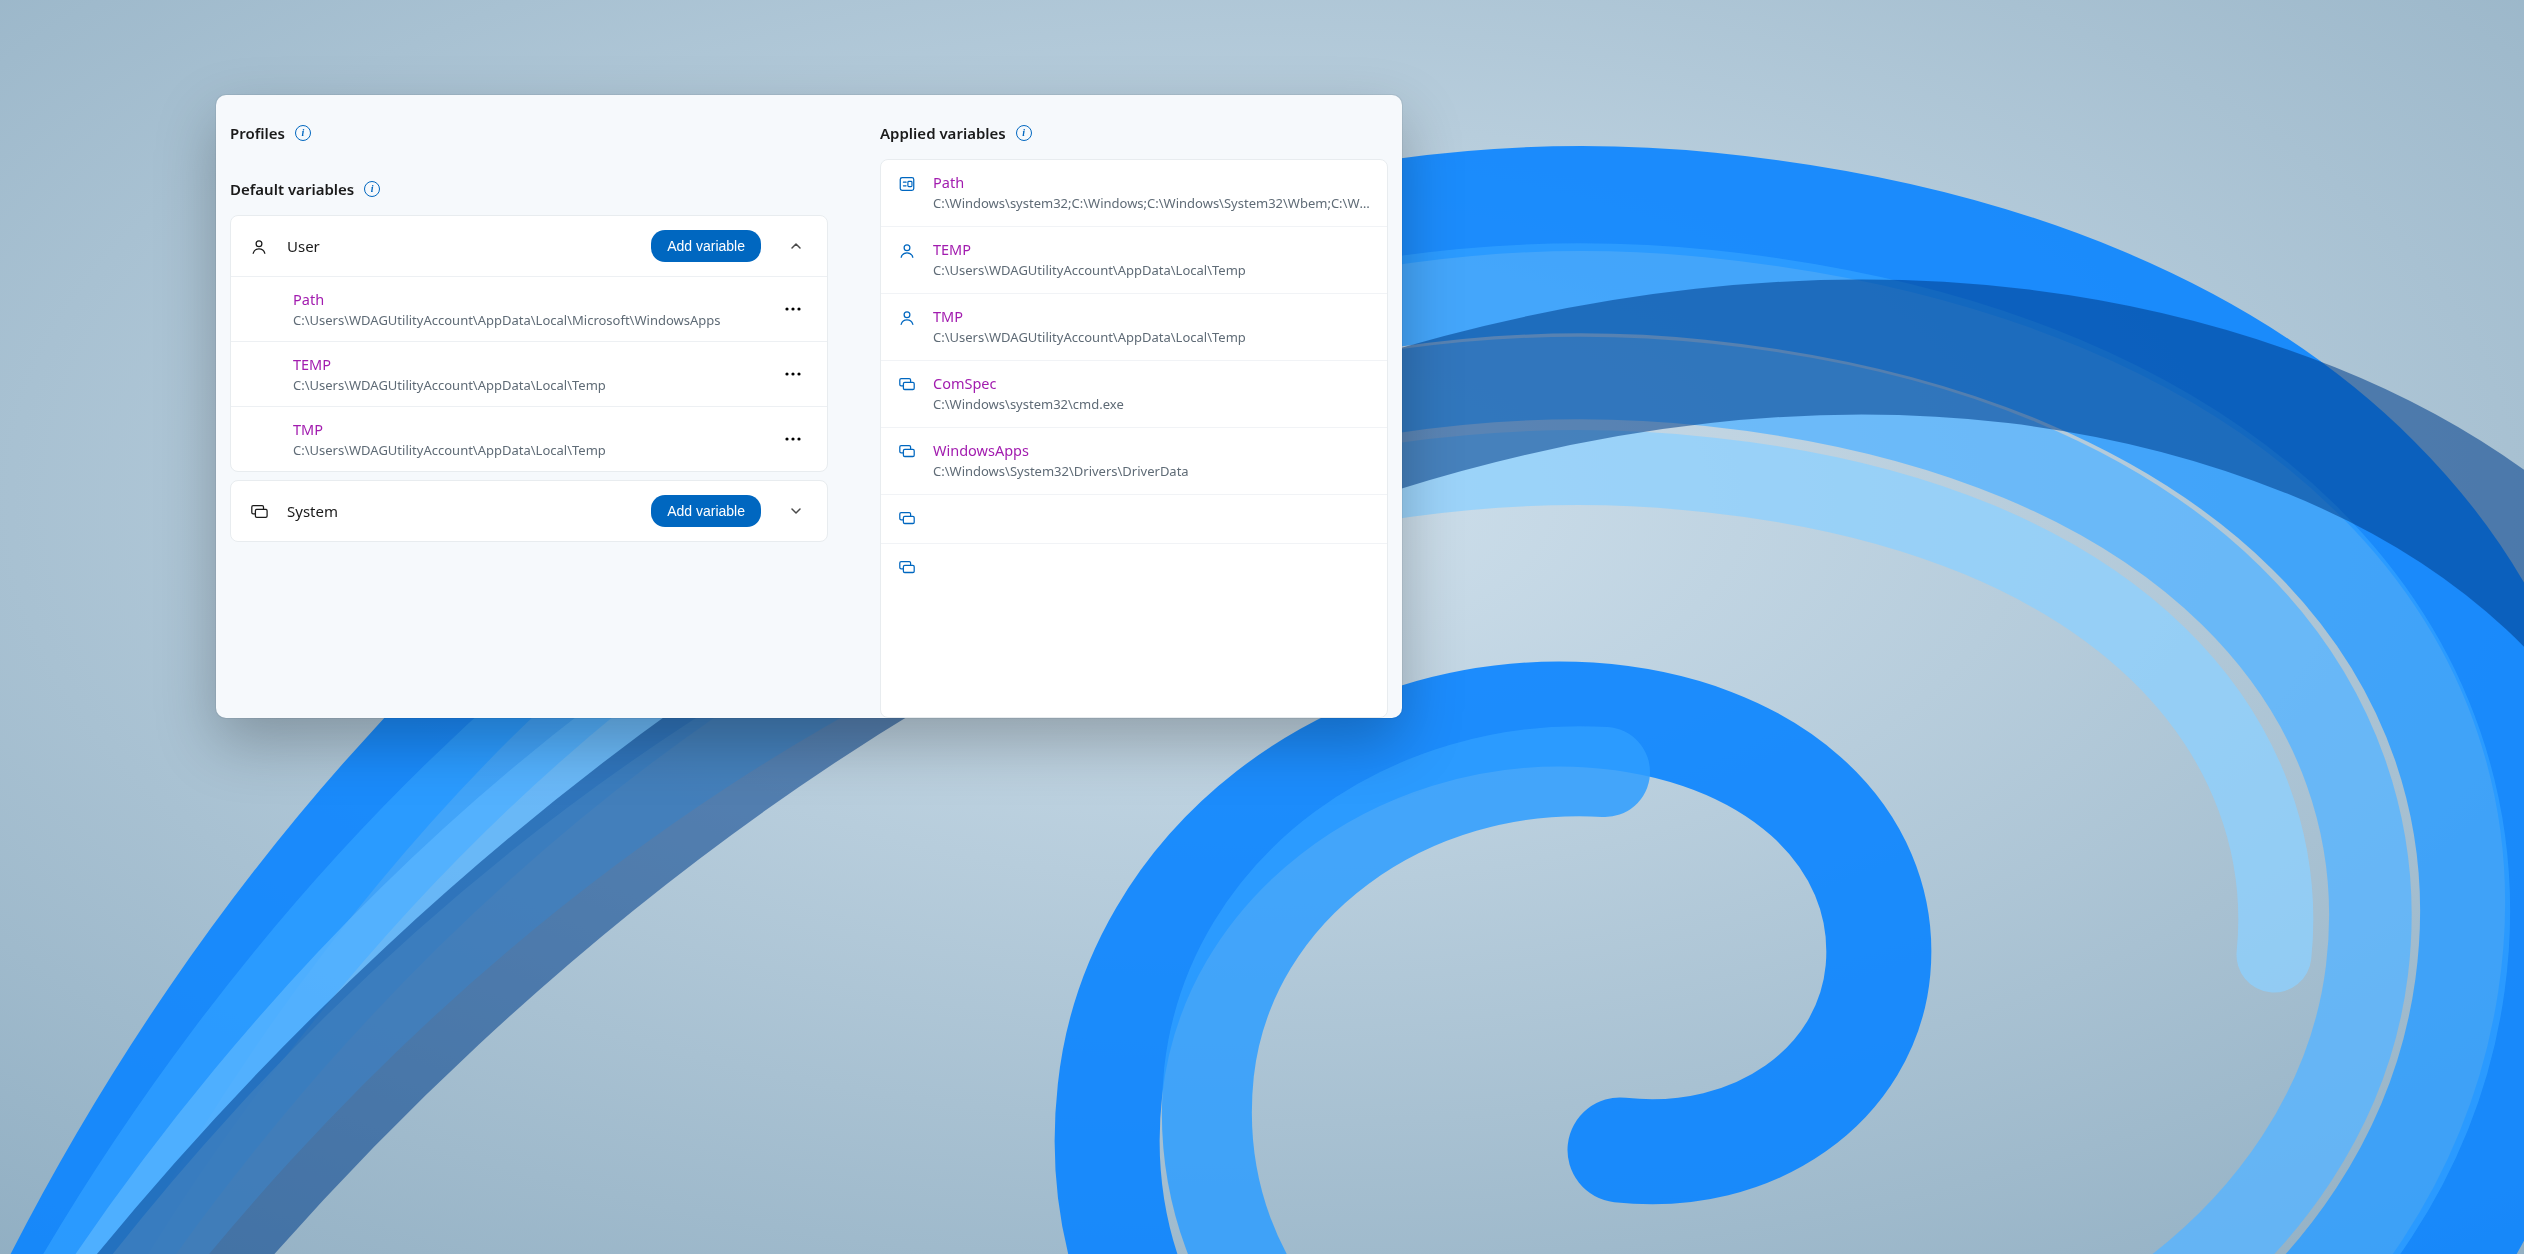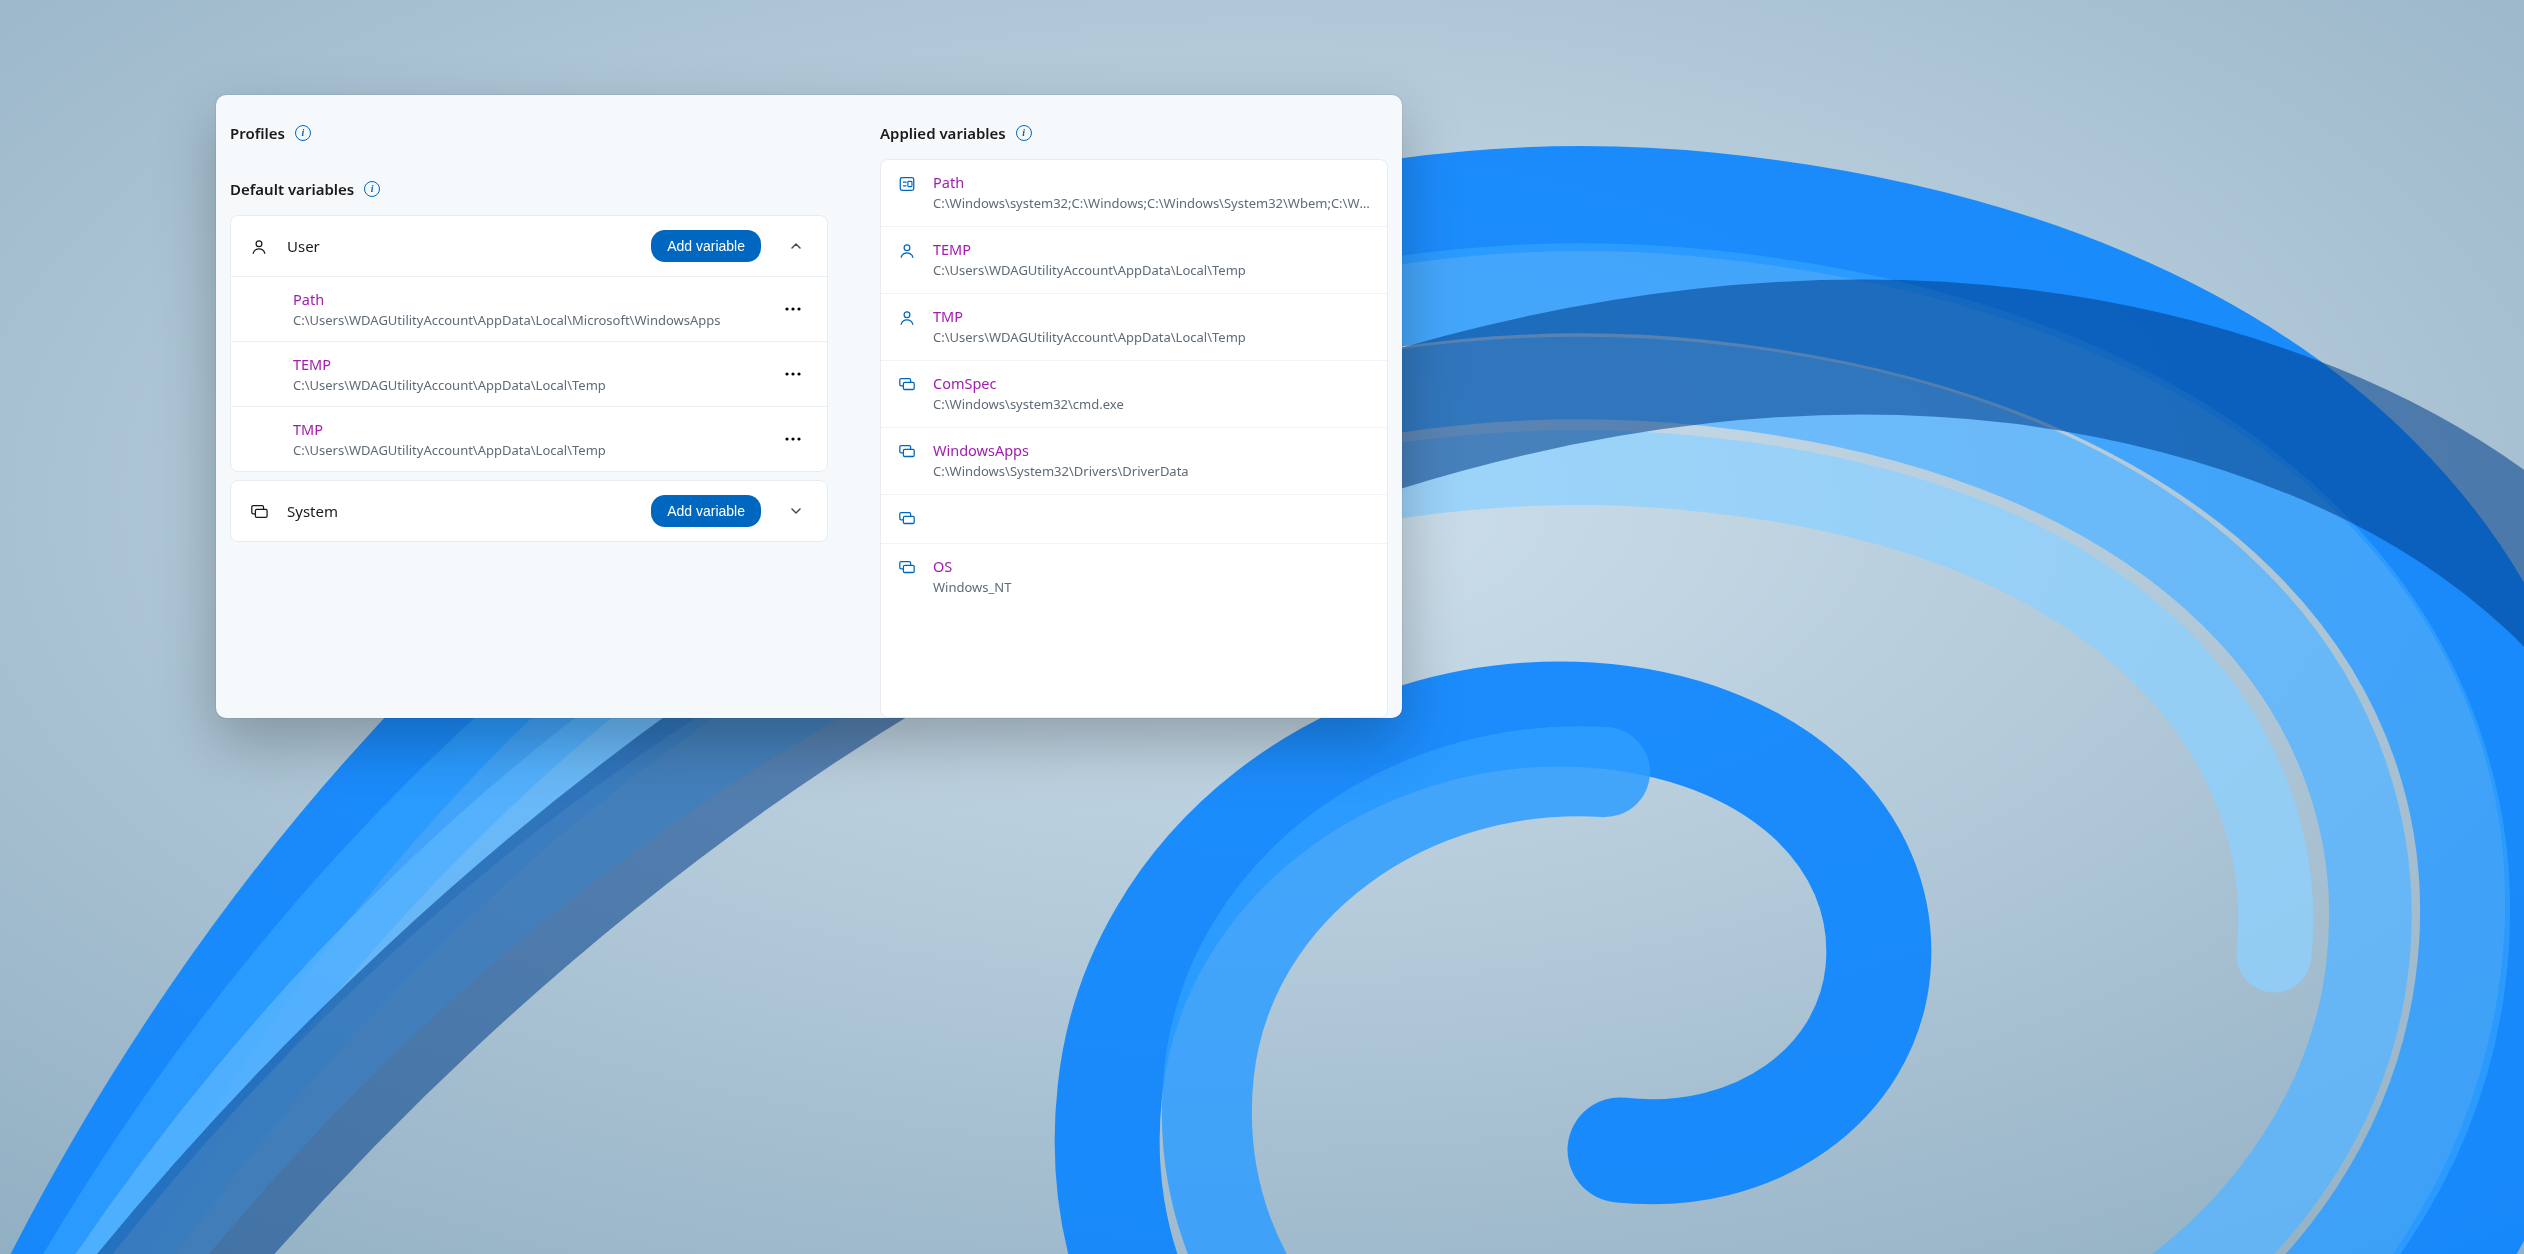--- a/index.html
+++ b/index.html
@@ -346,23 +346,19 @@
           </span>
         </div>
 
         <div class="applied-row">
           <span class="scope-ic">
             <svg class="ic-svg" viewBox="0 0 20 20">
                 <rect x="2" y="3" width="12" height="8" rx="1.5" fill="none" stroke="#0067c0" stroke-width="1.4"></rect>
                 <rect x="6" y="7" width="12" height="8" rx="1.5" fill="#fff" stroke="#0067c0" stroke-width="1.4"></rect>
               </svg>
           </span>
-          <div class="txt">
-            <div class="var-name">OS</div>
-            <div class="var-val">Windows_NT</div>
-          </div>
         </div>
 
       </div>
     </div>
 
   </div>
 </div>
 
 </body></html>

